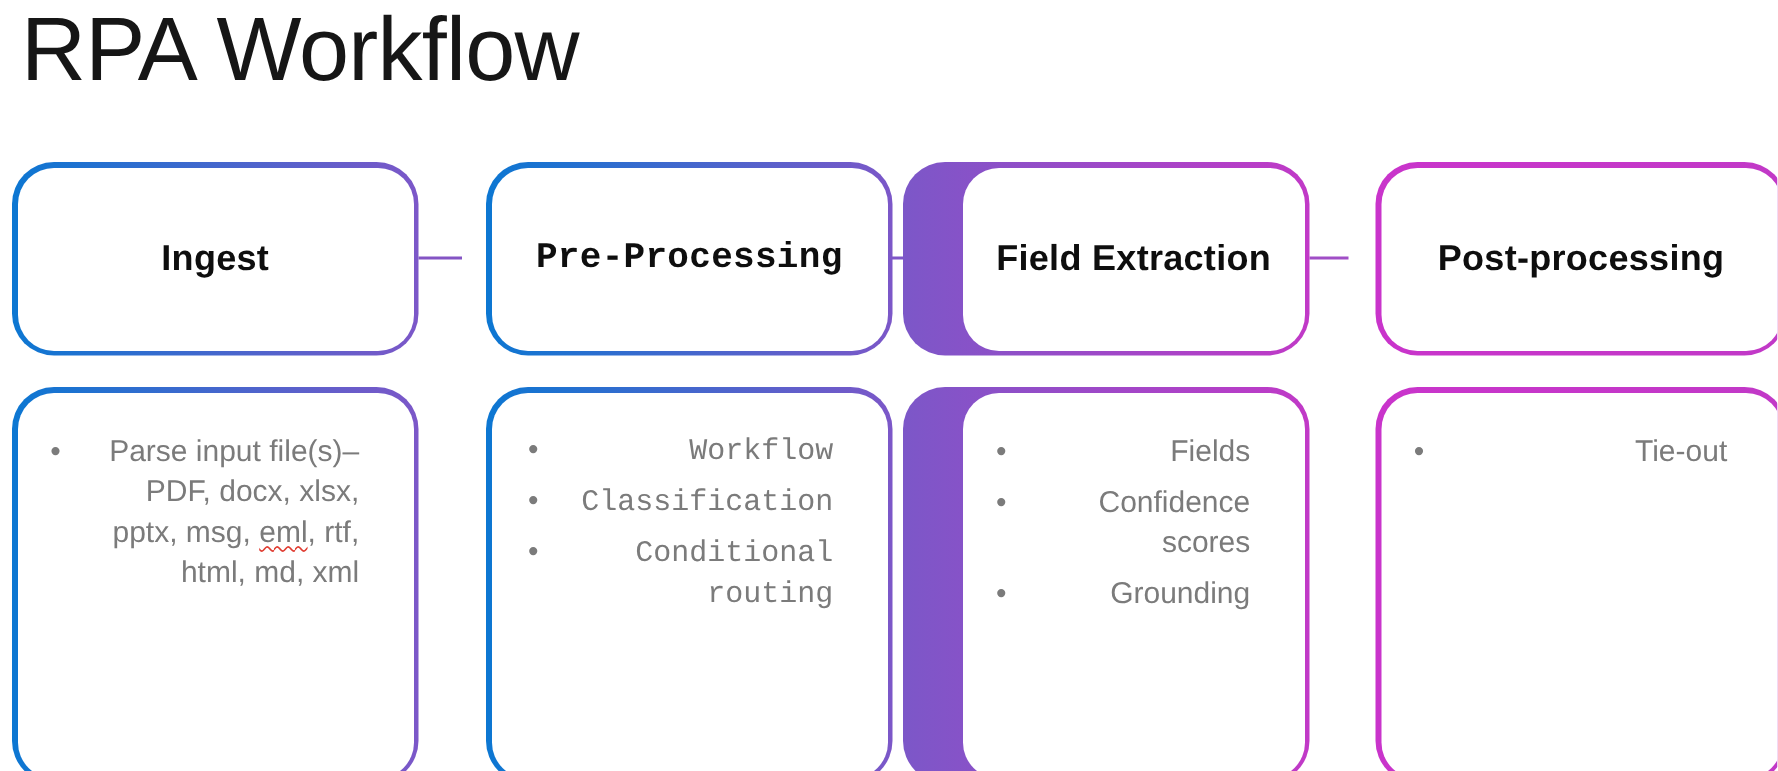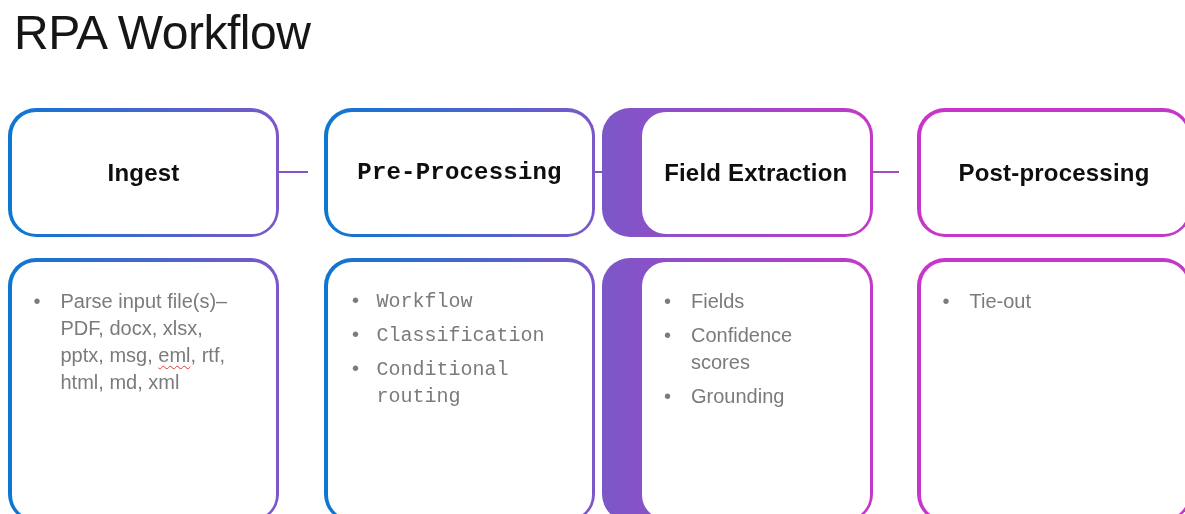--- a/index.html
+++ b/index.html
@@ -4,25 +4,25 @@
 <style>
   html, body { margin:0; padding:0; background:#ffffff; }
   .slide {
     position:relative; width:1185px; height:514px;
     background:var(--slide-background, #fff);
     font-family:"Liberation Sans","DejaVu Sans",sans-serif;
     overflow:hidden;
   }
   .title {
     position:absolute; left:14px; top:4px; margin:0;
-    font-size:48px; line-height:58px; font-weight:500;
+    font-size:60px; line-height:58px; font-weight:500;
     letter-spacing:-0.5px; color:var(--title-text,#161616);
   }
   
-  .gbox { position:absolute; padding:3.5px; border-radius:28px; box-sizing:border-box; }
+  .gbox { position:absolute; padding:3.5px; border-radius:28px; box-sizing:border-box;text-align:right; }
   .gbox .inner {
     width:100%; height:100%; background:#ffffff;
     border-radius:24px; box-sizing:border-box;
   }
   .header-box { top:108px; height:129px; }
   .detail-box { top:258px; height:264px; }
   .col0 { left:8px;   width:271px; }
   .col1 { left:324px; width:271px;font-family:Liberation Mono, monospace; }
   .col2 { left:602px; width:271px;padding-left:40px; }
   .col3 { left:899px; width:274px; }

